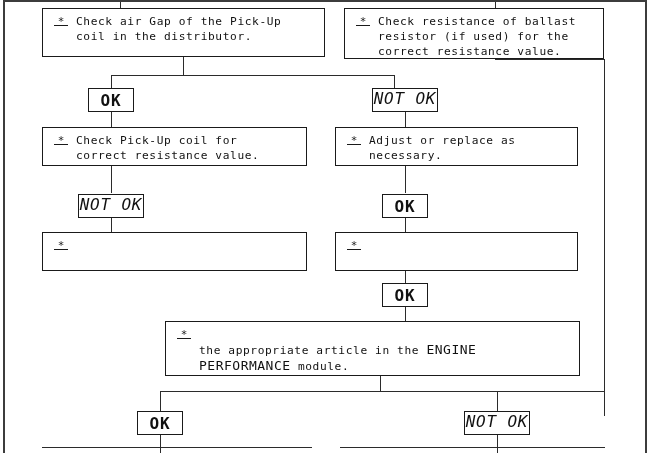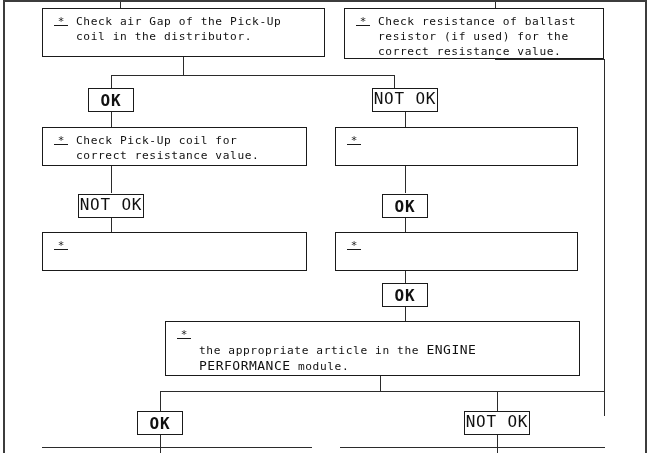--- a/index.html
+++ b/index.html
@@ -96,20 +96,21 @@
     font-size: 16px;
     color: #111111;
     letter-spacing: 0.8px;
   }
   .tag-ok {
     font-weight: bold;
   }
   .tag-notok span {
     border-bottom: 1px solid #1a1a1a;
     padding-bottom: 3px;
+    font-style: italic;
   }
 </style>
 </head>
 <body>
 
 <div id="page">
 
   <div class="frame-left"></div>
   <div class="frame-right"></div>
   <div class="frame-top"></div>
@@ -177,20 +178,22 @@
     <div class="box-inner">
       <span class="bullet">*</span>
       <span class="box-text">Check Pick-Up coil for
 correct resistance value.</span>
     </div>
   </div>
 
   <div class="box" style="left:335px; top:127px; width:243px; height:39px;">
     <div class="box-inner">
       <span class="bullet">*</span>
+      <span class="box-text">Adjust or replace as
+necessary.</span>
     </div>
   </div>
 
   <div class="tag tag-notok" style="left:78px; top:194px; width:66px;">
     <span>NOT OK</span>
   </div>
 
   <div class="tag tag-ok" style="left:382px; top:194px; width:46px;">
     <span>OK</span>
   </div>

